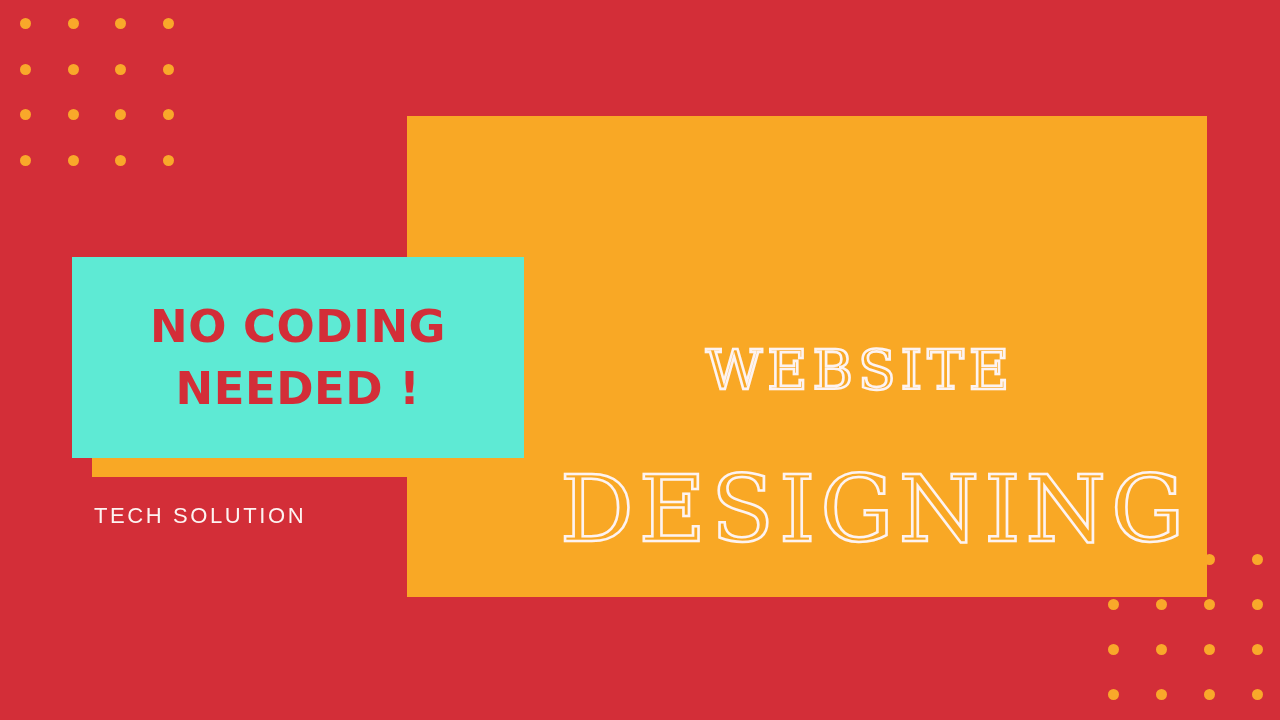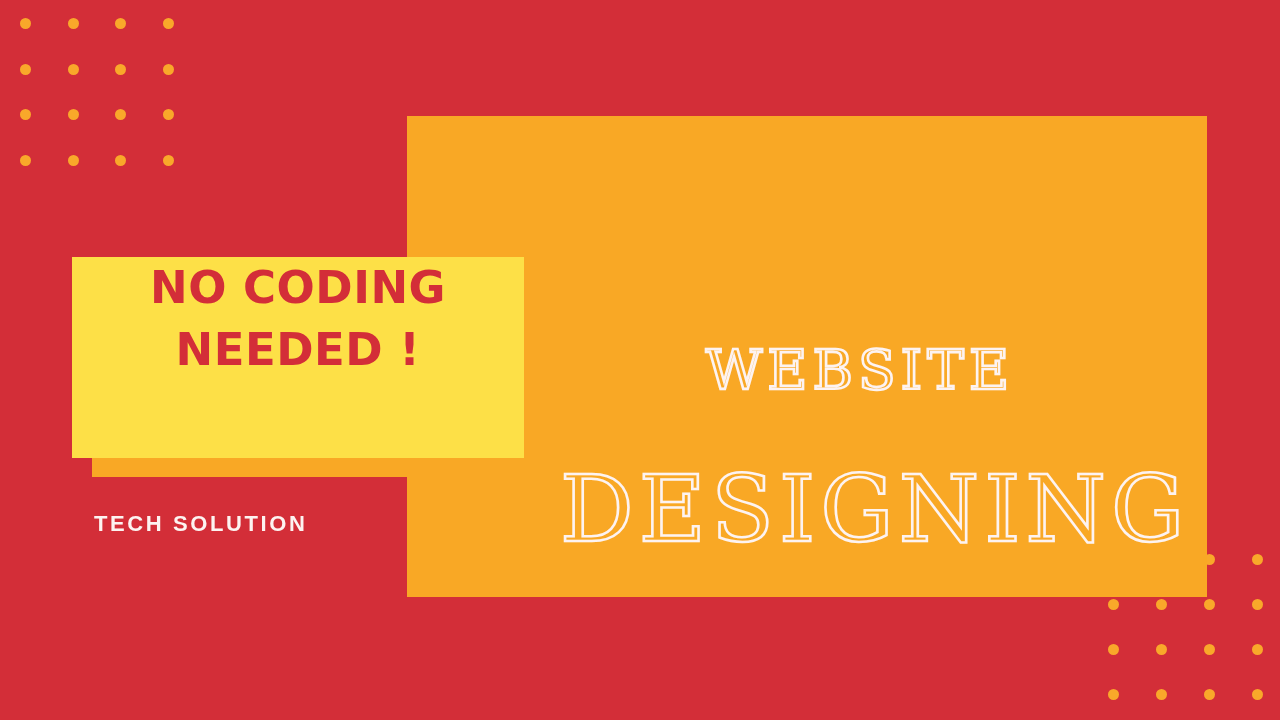--- a/index.html
+++ b/index.html
@@ -89,50 +89,50 @@
   #headline-line-1 { font-size: 55px; }
   #headline-line-2 { font-size: 92px; text-align: right; }
 
   
   #callout-card {
     position: absolute;
     left: 72px;
     top: 257px;
     width: 452px;
     height: 201px;
-    background: #fde047;
+    background: #5eead4;
     z-index: 5;
     display: flex;
     flex-direction: column;
     align-items: center;
+    justify-content: center;
   }
   .callout-line {
     color: #D32E38;
     font-family: "DejaVu Sans", "Liberation Sans", sans-serif;
     font-weight: bold;
     font-size: 45px;
     line-height: 62px;
     letter-spacing: 0.5px;
     text-align: center;
     white-space: nowrap;
   }
 
   
   #subtitle {
     position: absolute;
     left: 94px;
     top: 503px;
     z-index: 5;
     color: #FDF3F1;
     font-family: "Liberation Sans", sans-serif;
-    font-weight: 700;
+    font-weight: 400;
     font-size: 22px;
     letter-spacing: 2.6px;
     white-space: nowrap;
-    margin-top: 8px;
   }
 </style>
 </head>
 <body>
 
 <div id="slide">
 
   <div id="dots-top-left" class="dot-grid">
     <span class="dot"></span>
     <span class="dot"></span>

